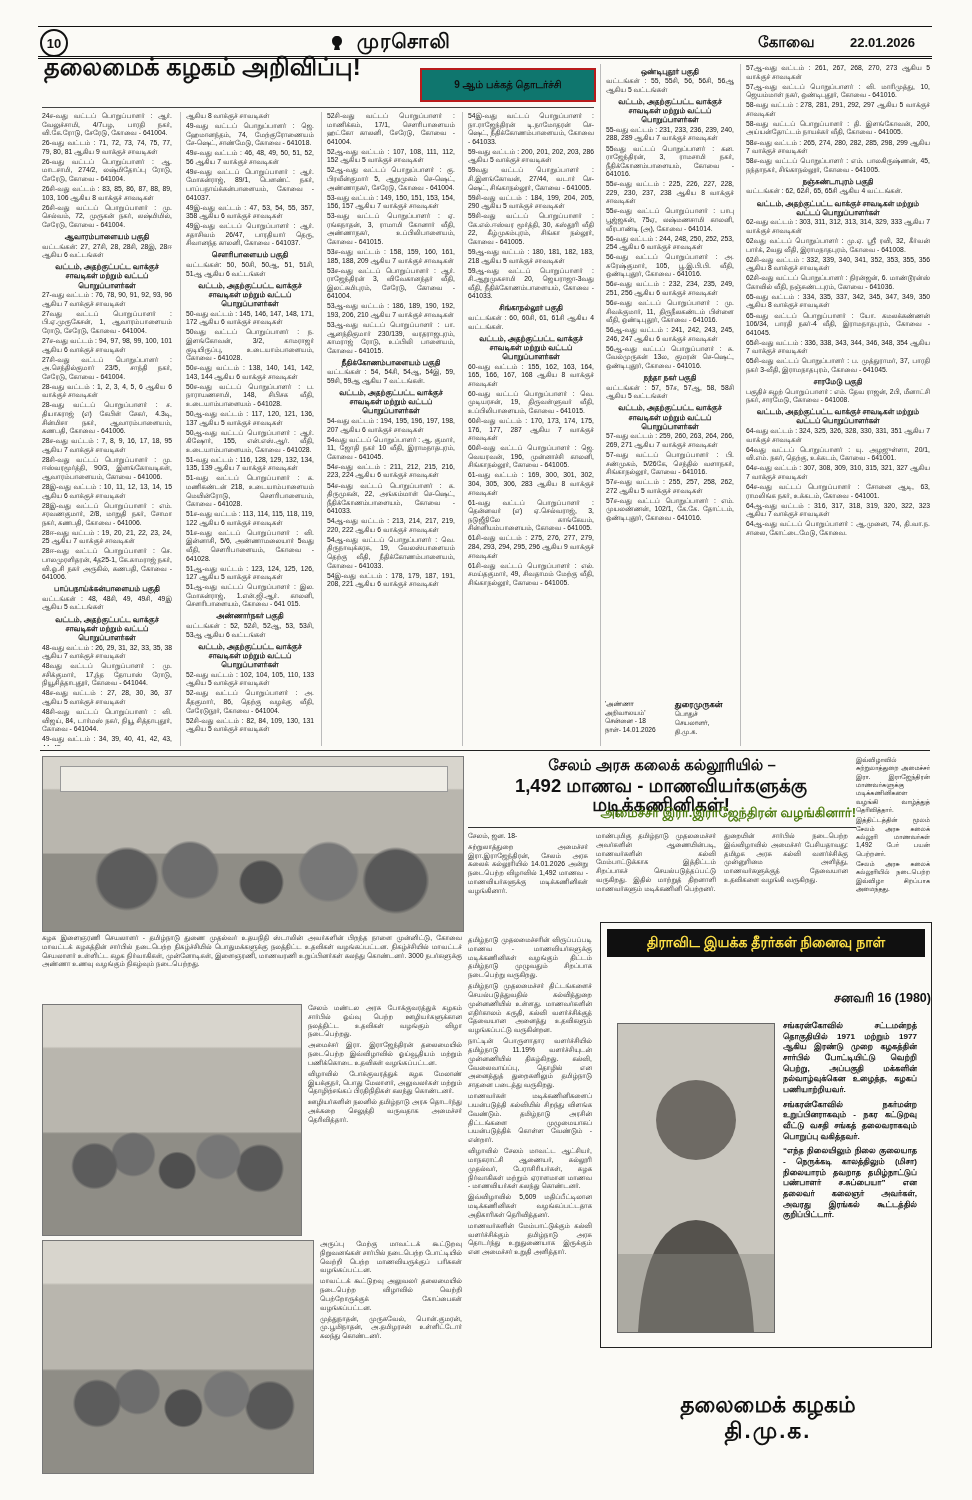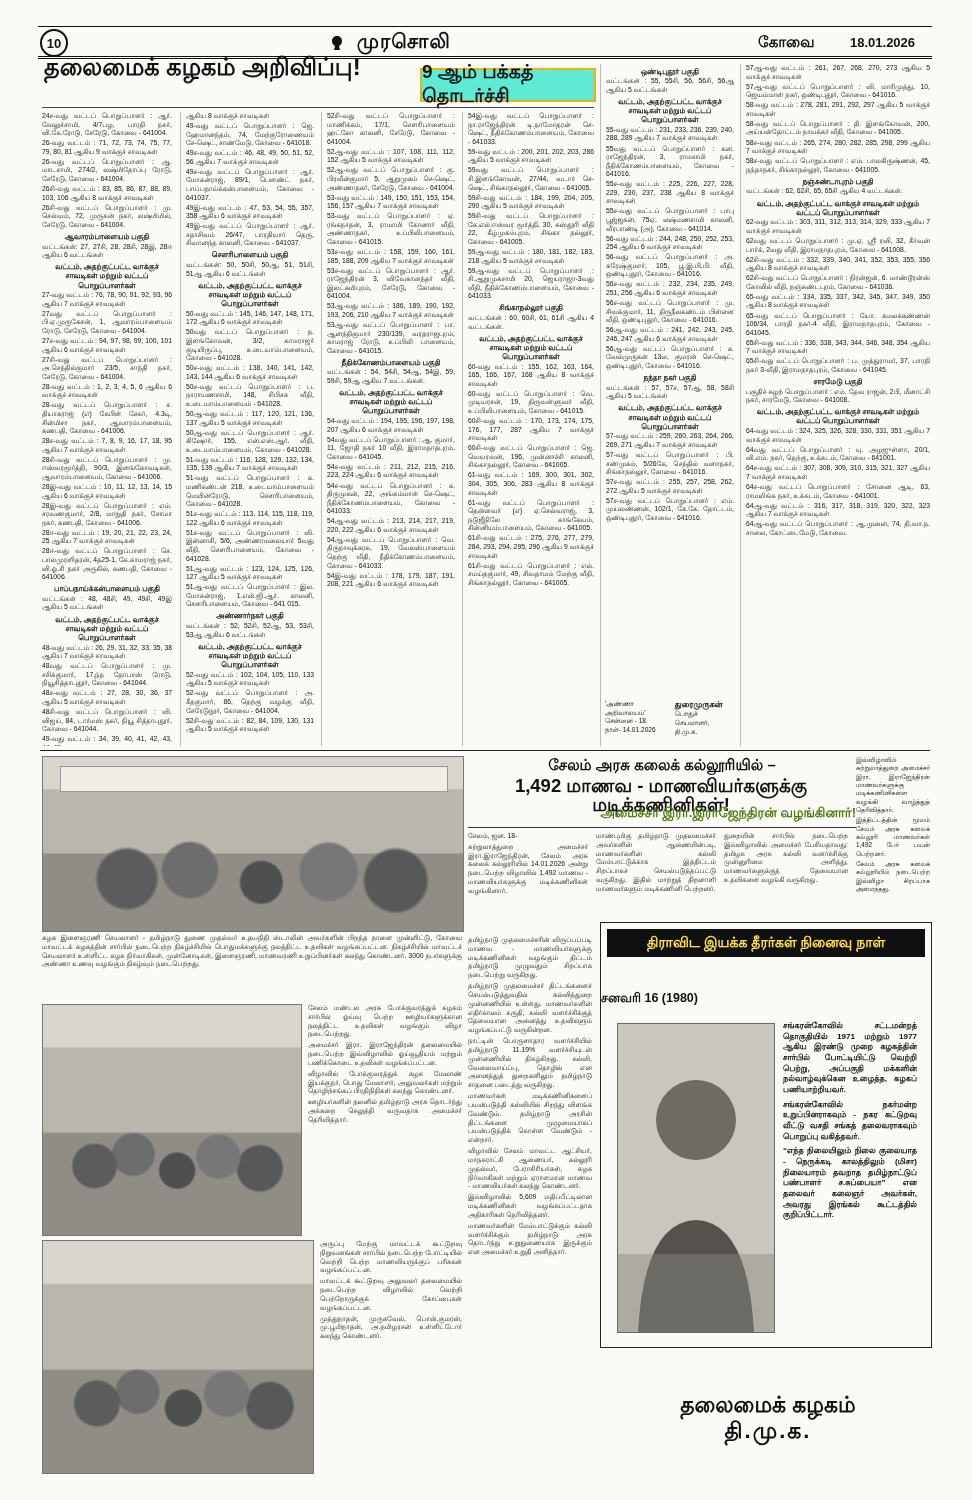--- a/index.html
+++ b/index.html
@@ -9,22 +9,22 @@
   .hdr-rule-top{position:absolute;left:38px;top:26px;width:894px;border-top:1.5px solid #111;}
   .hdr-rule-bot{position:absolute;left:38px;top:56px;width:894px;border-top:3px double #111;}
   .pageno{position:absolute;left:40px;top:29px;width:24px;height:24px;border:2px double #111;border-radius:50%;
           font-size:13px;font-weight:bold;display:flex;align-items:center;justify-content:center;}
   .masthead{position:absolute;left:0;top:30px;width:780px;text-align:center;font-size:20px;font-weight:900;letter-spacing:1px;}
   .masthead .logo{display:inline-block;vertical-align:-3px;margin-right:5px;}
   .region{position:absolute;left:758px;top:33px;font-size:15px;font-weight:900;}
   .hdate{position:absolute;left:850px;top:35px;font-size:13px;font-weight:bold;}
   
   .ann-title{position:absolute;left:44px;top:54px;width:366px;font-size:24px;font-weight:900;line-height:1.1;}
-  .cont-box{position:absolute;left:420px;top:68px;width:172px;height:30px;border:2px solid #eab308;
-            display:flex;align-items:center;justify-content:center;font-size:19px;font-weight:bold;background:#5eead4;}
+  .cont-box{position:absolute;left:420px;top:68px;width:172px;height:30px;border:2px solid #b91c1c;
+            display:flex;align-items:center;justify-content:center;font-size:10px;font-weight:bold;background:#0f766e;}
   .ann-rule{position:absolute;left:42px;top:107px;width:552px;border-top:1px solid #444;}
   .col{position:absolute;font-size:6.8px;line-height:1.26;text-align:justify;overflow:hidden;}
   .col p{margin:0 0 1.5px;}
   .col p.h{text-align:center;font-weight:bold;font-size:7.3px;margin:2.5px 0 1.5px;}
   .vrule{position:absolute;width:0;border-left:1px solid #bbb;}
   .sig-block{position:absolute;left:605px;top:700px;width:128px;display:flex;justify-content:space-between;font-size:6.6px;line-height:1.3;}
   .sig-block .left i{font-style:normal;display:block;}
   .sig-block .right{text-align:left;}
   .sig-block .name{font-weight:900;font-size:8px;}
   
@@ -41,21 +41,21 @@
   .bigline{position:absolute;left:464px;top:776px;width:394px;text-align:center;font-size:18.5px;font-weight:900;line-height:1.05;}
   .subline{position:absolute;left:468px;top:805px;width:388px;text-align:right;font-size:13px;font-weight:900;color:#4d7c0f;}
   .sal-rule{position:absolute;left:468px;top:827px;width:388px;border-top:1px solid #333;}
   .body-col{position:absolute;font-size:6.8px;line-height:1.3;text-align:justify;overflow:hidden;}
   .body-col p{margin:0 0 2px;}
   
   .memo{position:absolute;left:600px;top:922px;width:330px;height:424px;border:1.5px solid #222;background:#fbfaf6;}
   .memo .bar{position:absolute;left:6px;top:6px;width:318px;height:28px;background:#101010;color:#fde047;
              display:flex;align-items:center;justify-content:center;font-size:14px;font-weight:900;}
   .memo .mname{position:absolute;left:0;top:44px;width:330px;text-align:center;font-size:17px;font-weight:900;}
-  .memo .mdate{position:absolute;left:0;top:68px;width:330px;text-align:left;font-size:12.5px;font-weight:bold;}
+  .memo .mdate{position:absolute;left:0;top:68px;width:330px;text-align:right;font-size:12.5px;font-weight:bold;}
   .memo .mphoto{position:absolute;left:16px;top:100px;width:156px;height:308px;border:1px solid #666;
                 background:linear-gradient(180deg,#d9d6ce 0 30%,#b5b2aa 31% 100%);overflow:hidden;}
   .memo .mtext{position:absolute;left:182px;top:98px;width:134px;height:312px;font-size:8.1px;line-height:1.32;
                text-align:justify;font-weight:600;overflow:hidden;}
   .memo .mtext p{margin:0 0 4px;}
   .memo .mtext p.q{font-weight:900;}
   .footer-sig{position:absolute;left:636px;top:1392px;width:264px;text-align:center;font-weight:900;line-height:1.2;}
   .footer-sig .l1{font-size:22px;}
   .footer-sig .l2{font-size:22px;letter-spacing:2px;}
 </style>
@@ -69,21 +69,21 @@
   <div class="pageno">10</div>
   <div class="masthead">
     <span class="logo">
       <svg width="16" height="16" viewBox="0 0 16 16">
           <path d="M8 1 C5 1 3 3 3 6 c0 2 1 4 3 5 l-1 4 h6 l-1 -4 c2 -1 3 -3 3 -5 C13 3 11 1 8 1 Z" fill="#111"></path>
         </svg>
     </span>
     <span>முரசொலி</span>
   </div>
   <div class="region">கோவை</div>
-  <div class="hdate">18.01.2026</div>
+  <div class="hdate">22.01.2026</div>
 
   <div class="ann-title">தலைமைக் கழகம் அறிவிப்பு!</div>
   <div class="cont-box">9 ஆம் பக்கத் தொடர்ச்சி</div>
   <div class="ann-rule"></div>
 
   <div class="vrule" style="left:180px;top:112px;height:634px"></div>
   <div class="vrule" style="left:321px;top:112px;height:634px"></div>
   <div class="vrule" style="left:462px;top:112px;height:634px"></div>
   <div class="vrule" style="left:600px;top:64px;height:682px"></div>
   <div class="vrule" style="left:740px;top:64px;height:682px"></div>

